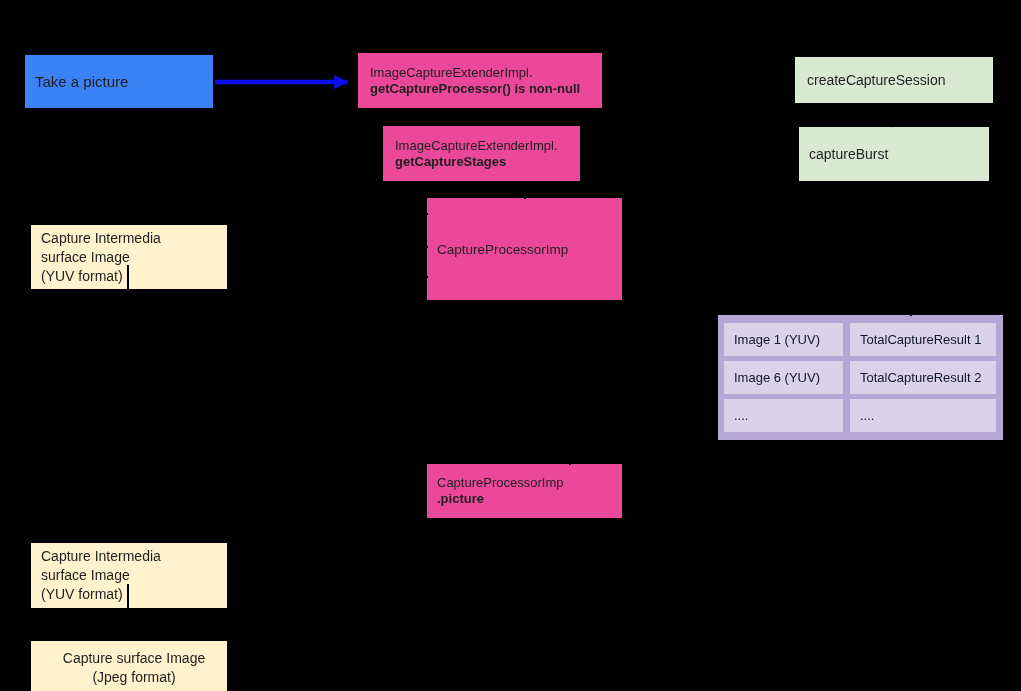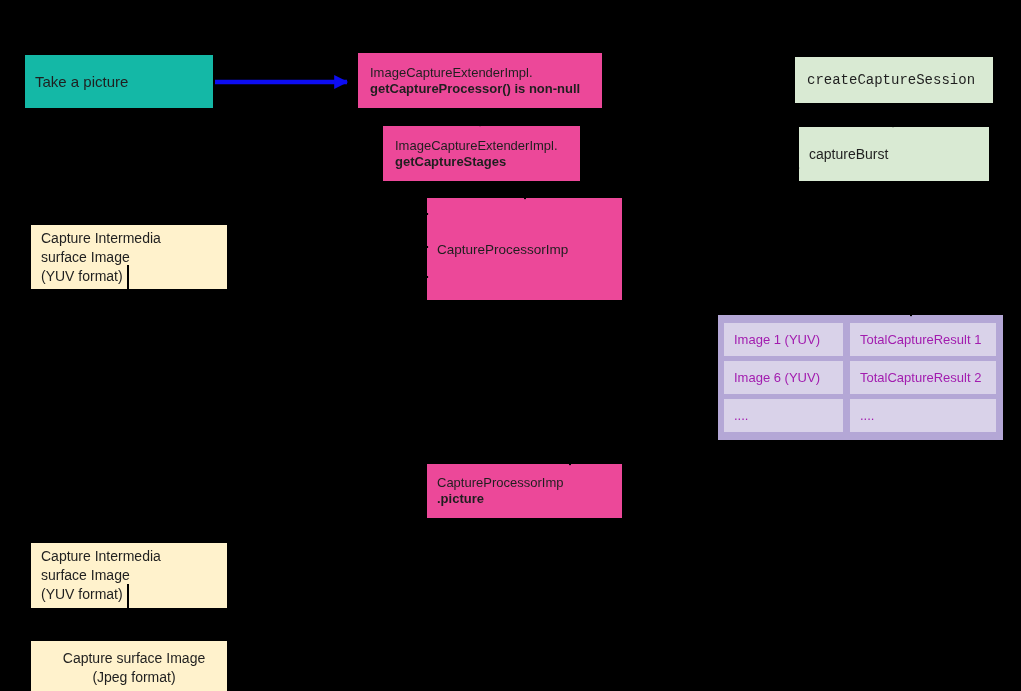--- a/index.html
+++ b/index.html
@@ -5,45 +5,45 @@
   html,body{margin:0;padding:0;background:#000;}
   #canvas{
     position:relative;width:1021px;height:691px;background:#000;overflow:hidden;
     font-family:"Liberation Sans",sans-serif;color:#1f1f1f;
   }
   .node{
     position:absolute;box-sizing:border-box;display:flex;flex-direction:column;
     justify-content:center;color:#1f1f1f;
   }
   .bold{font-weight:bold;}
-  .yellow{background:#14b8a6;}
+  .yellow{background:#3b82f6;}
   .cream{background:#fff2cc;margin-top:24px;}
   .blue{background:#ec4899;}
   .green{background:#d9ead3;}
 
   #take-picture{left:25px;top:55px;width:188px;height:53px;font-size:15px;padding-left:10px;}
   #get-capture-processor{left:358px;top:53px;width:244px;height:55px;font-size:13px;line-height:16px;padding-left:12px;}
   #get-capture-stages{left:383px;top:126px;width:197px;height:55px;font-size:13px;line-height:16px;padding-left:12px;}
-  #create-capture-session{left:795px;top:57px;width:198px;height:46px;font-size:14px;padding-left:12px;font-family:Liberation Mono, monospace;}
+  #create-capture-session{left:795px;top:57px;width:198px;height:46px;font-size:14px;padding-left:12px;}
   #capture-burst{left:799px;top:127px;width:190px;height:54px;font-size:14px;padding-left:10px;}
   #capture-intermedia-top{left:31px;top:201px;width:196px;height:64px;font-size:14px;line-height:19px;padding-left:10px;}
   #capture-processor-imp{left:427px;top:198px;width:195px;height:102px;font-size:13.5px;padding-left:10px;}
   #capture-processor-process{left:427px;top:464px;width:195px;height:54px;font-size:13px;line-height:16px;padding-left:10px;}
   #capture-intermedia-bottom{left:31px;top:519px;width:196px;height:65px;font-size:14px;line-height:19px;padding-left:10px;}
   #capture-surface-jpeg{left:31px;top:617px;width:196px;height:53px;font-size:14px;line-height:19px;padding-left:10px;align-items:center;}
 
   #burst-table{
     position:absolute;left:718px;top:315px;width:285px;height:125px;background:#b4a7d6;
     box-sizing:border-box;padding:8px 7px 8px 6px;
     display:grid;grid-template-columns:119px 146px;grid-template-rows:33px 33px 33px;
     column-gap:7px;row-gap:5px;
   }
   .tcell{
     background:#d9d2e9;display:flex;align-items:center;padding-left:10px;
-    font-size:13px;color:#a21caf;box-sizing:border-box;
+    font-size:13px;color:#0f172a;box-sizing:border-box;
   }
 
   #connectors{position:absolute;left:0;top:0;width:1021px;height:691px;pointer-events:none;}
 </style>
 </head>
 <body>
 
 <div id="canvas">
 
   <div id="take-picture" class="node yellow">

